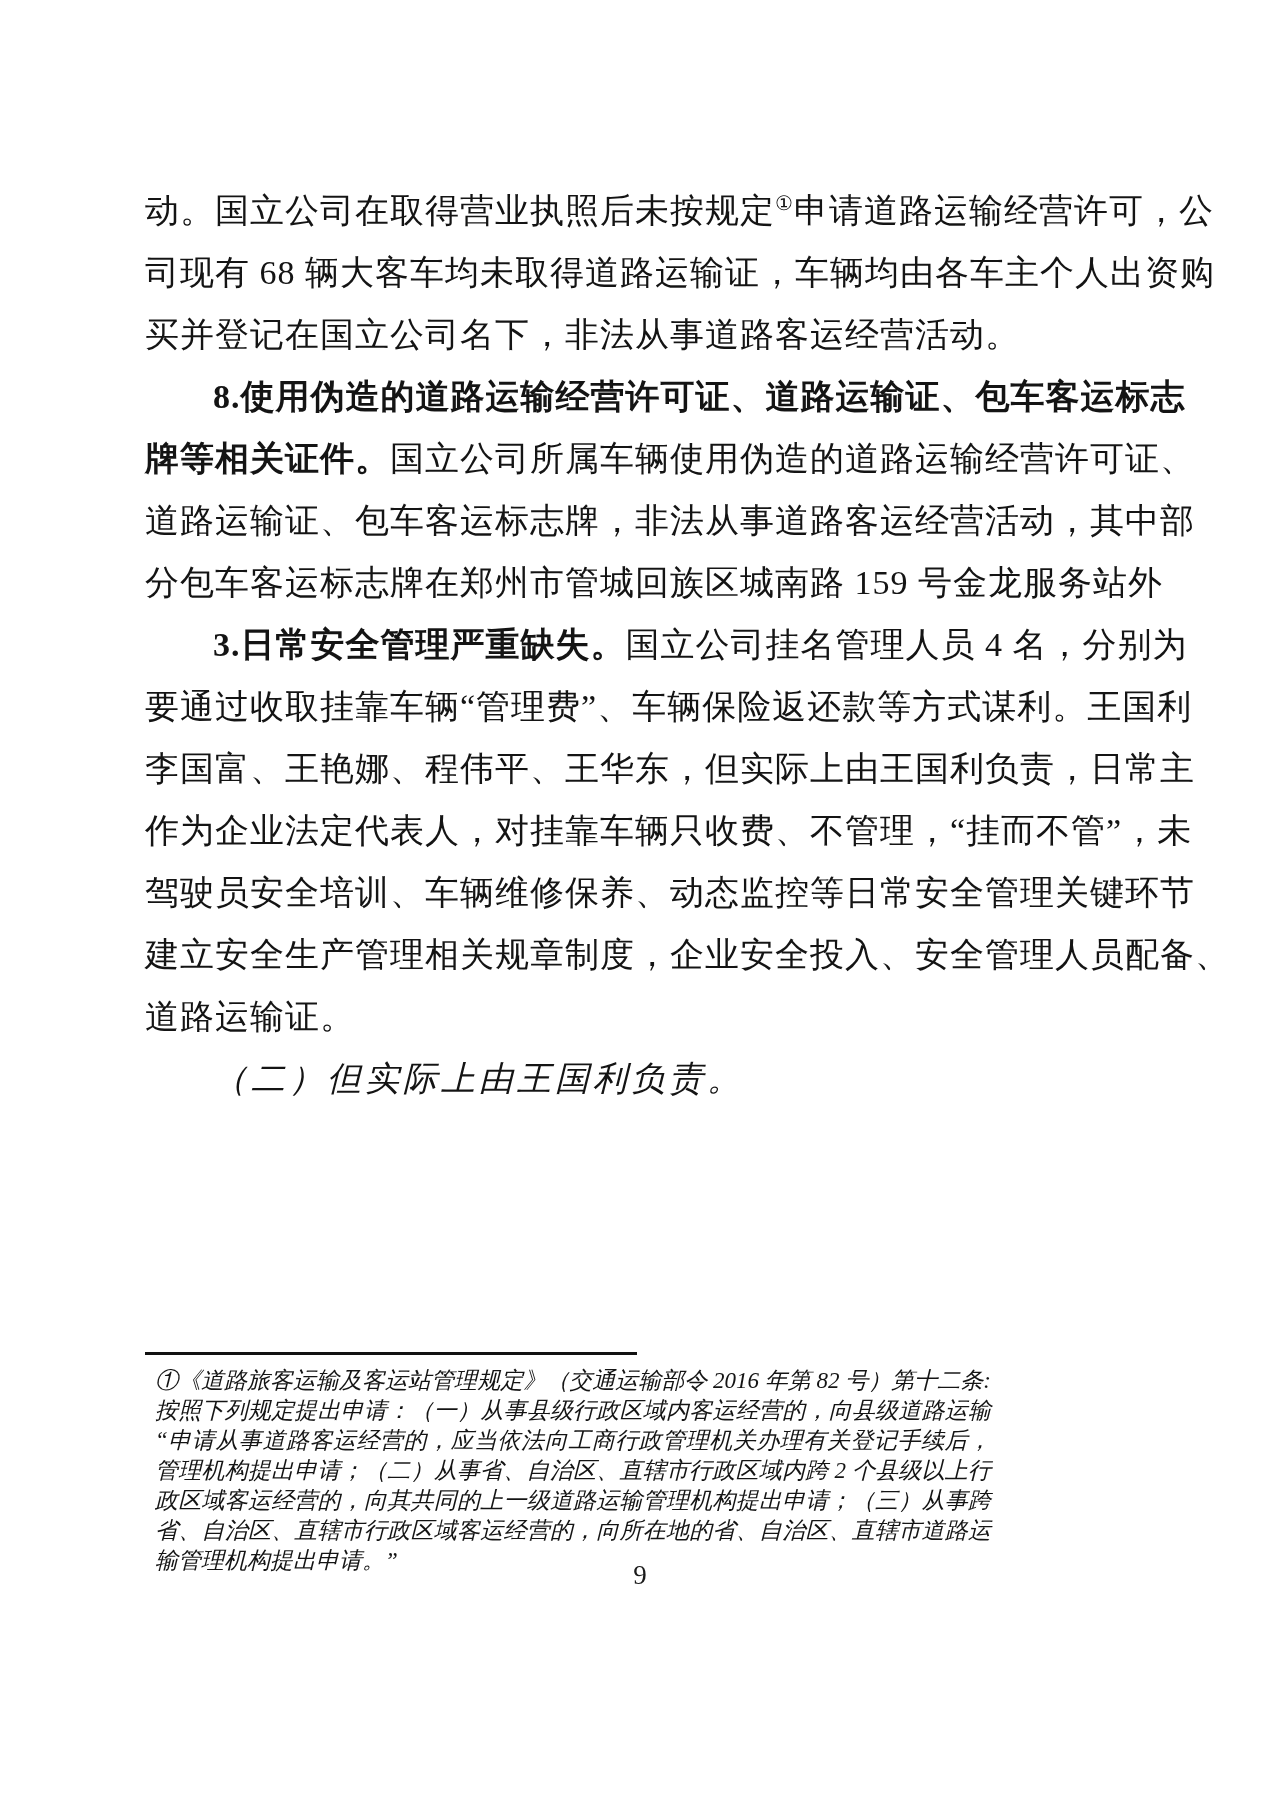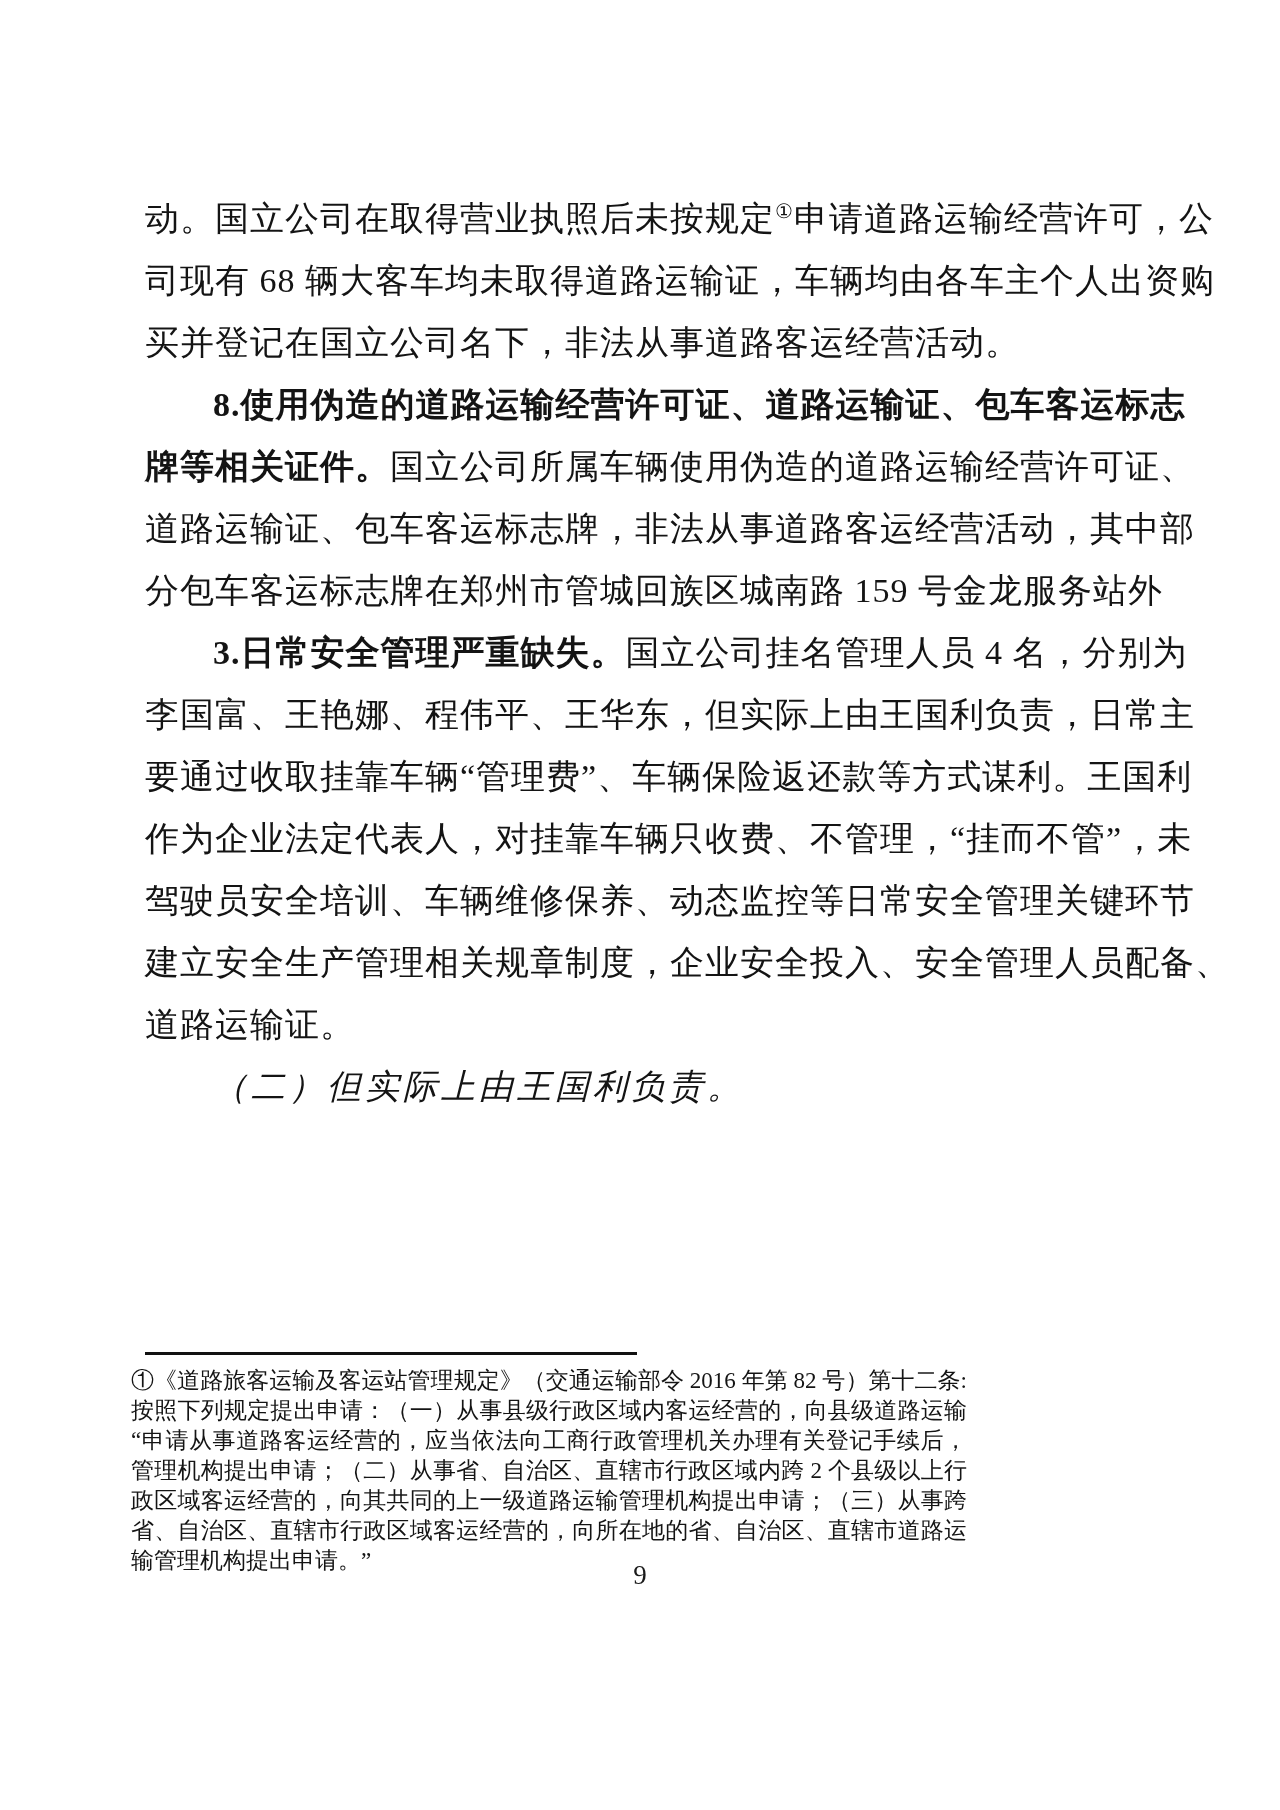--- a/index.html
+++ b/index.html
@@ -13,21 +13,21 @@
     height: 1810px;
     margin: 0 auto;
     background: #ffffff;
     font-family: "Liberation Serif", "DejaVu Serif", serif;
     color: #141414;
     overflow: hidden;
   }
   .body-text {
     position: absolute;
     left: 145px;
-    top: 188px;
+    top: 180px;
     width: 824px;
   }
   .body-line {
     font-size: 34px;
     line-height: 62px;
     height: 62px;
     text-align: justify;
     text-align-last: justify;
     white-space: nowrap;
     letter-spacing: 1px;
@@ -53,23 +53,24 @@
   .footnote-rule {
     position: absolute;
     left: 145px;
     top: 1352px;
     width: 492px;
     height: 3px;
     background: #111111;
   }
   .footnote {
     position: absolute;
-    left: 131px;
+    left: 155px;
     top: 1366px;
     width: 836px;
+    font-style: italic;
   }
   .footnote-line {
     font-size: 23px;
     line-height: 30px;
     height: 30px;
     text-align: justify;
     text-align-last: justify;
     white-space: nowrap;
   }
   .footnote-line.end {
@@ -92,22 +93,22 @@
 <div class="page">
   <div class="body-text">
       <div class="body-line"><span>动。国立公司在取得营业执照后未按规定</span><span class="sup">①</span><span>申请道路运输经营许可，公</span></div>
       <div class="body-line"><span>司现有 68 辆大客车均未取得道路运输证，车辆均由各车主个人出资购</span></div>
       <div class="body-line end"><span>买并登记在国立公司名下，非法从事道路客运经营活动。</span></div>
       <div class="body-line indent"><span class="bold">8.使用伪造的道路运输经营许可证、道路运输证、包车客运标志</span></div>
       <div class="body-line"><span class="bold">牌等相关证件。</span><span>国立公司所属车辆使用伪造的道路运输经营许可证、</span></div>
       <div class="body-line"><span>道路运输证、包车客运标志牌，非法从事道路客运经营活动，其中部</span></div>
       <div class="body-line"><span>分包车客运标志牌在郑州市管城回族区城南路 159 号金龙服务站外</span></div>
       <div class="body-line indent"><span class="bold">3.日常安全管理严重缺失。</span><span>国立公司挂名管理人员 4 名，分别为</span></div>
+      <div class="body-line"><span>要通过收取挂靠车辆“管理费”、车辆保险返还款等方式谋利。王国利</span></div>
       <div class="body-line"><span>李国富、王艳娜、程伟平、王华东，但实际上由王国利负责，日常主</span></div>
-      <div class="body-line"><span>要通过收取挂靠车辆“管理费”、车辆保险返还款等方式谋利。王国利</span></div>
       <div class="body-line"><span>作为企业法定代表人，对挂靠车辆只收费、不管理，“挂而不管”，未</span></div>
       <div class="body-line"><span>驾驶员安全培训、车辆维修保养、动态监控等日常安全管理关键环节</span></div>
       <div class="body-line"><span>建立安全生产管理相关规章制度，企业安全投入、安全管理人员配备、</span></div>
       <div class="body-line end"><span>道路运输证。</span></div>
       <div class="body-line end indent"><span class="kai">（二）但实际上由王国利负责。</span></div>
     </div>
   <div class="footnote-rule"></div>
   <div class="footnote">
       <div class="footnote-line"><span>①《道路旅客运输及客运站管理规定》（交通运输部令 2016 年第 82 号）第十二条:</span></div>
       <div class="footnote-line"><span>按照下列规定提出申请：（一）从事县级行政区域内客运经营的，向县级道路运输</span></div>

